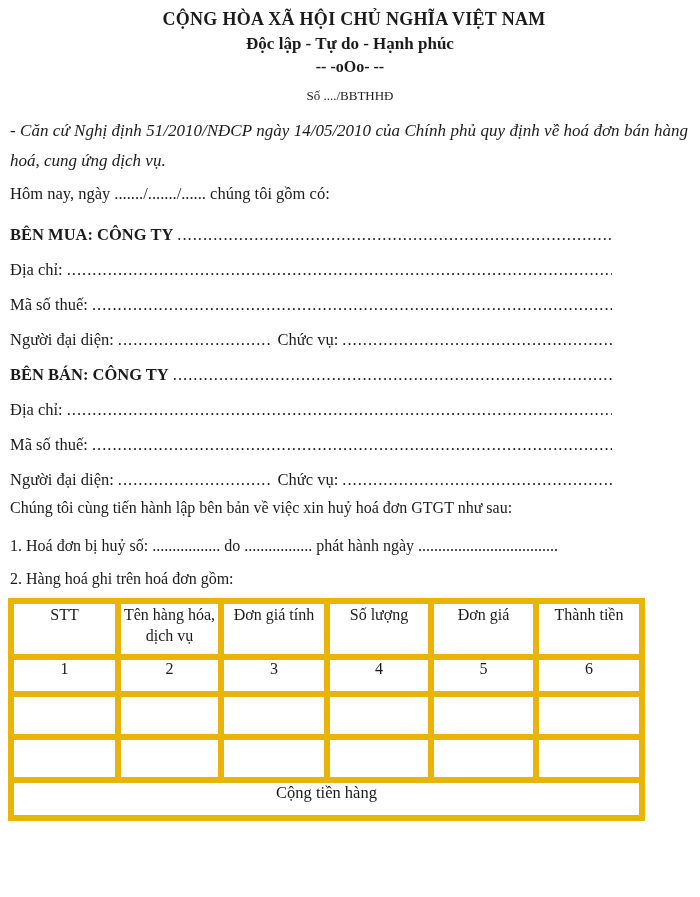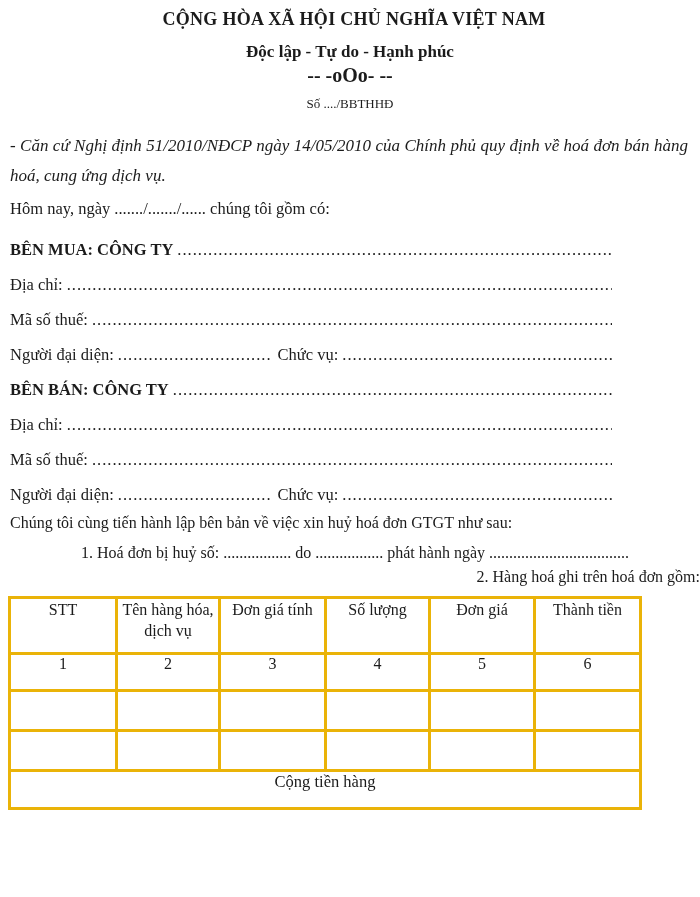--- a/index.html
+++ b/index.html
@@ -8,27 +8,27 @@
     background:#ffffff;
     color:#1b1b1b;
     font-family:"Liberation Serif","DejaVu Serif",serif;
     overflow:hidden;
   }
   .doc { padding-top:8px; }
 
   
   .head { text-align:center; }
   .nat-title  { font-size:18px; font-weight:bold; line-height:22px; letter-spacing:0.3px;padding-left:8px; }
-  .motto      { font-size:17px; font-weight:bold; line-height:24px; margin-top:10px; }
-  .divider    { font-size:20px; font-weight:bold; line-height:22px; }
+  .motto      { font-size:17px; font-weight:bold; line-height:24px; margin-top:2px; }
+  .divider    { font-size:16px; font-weight:bold; line-height:22px; }
   .doc-title  { font-size:18px; font-weight:bold; line-height:24px; margin-top:8px; letter-spacing:0.3px; }
   .doc-number { font-size:13px; line-height:24px; margin-top:6px; }
 
   
-  .preamble { margin:15px 12px 0 10px; }
+  .preamble { margin:8px 12px 0 10px; }
   .clause {
     font-style:italic;
     font-size:17px;
     line-height:30px;
     text-align:justify;
     margin:0 0 7px 0;
   }
   .today { font-size:16.5px; line-height:22px; margin:5px 0 0 0; font-style:normal; }
 
   
@@ -49,33 +49,33 @@
     overflow:hidden;
     white-space:nowrap;
     letter-spacing:1px;
     padding-left:4px;
     font-weight:normal;
   }
   .mid-dots { white-space:nowrap; letter-spacing:1px; padding:0 6px 0 4px; }
 
   .bodyline { margin:0 0 0 10px; font-size:16px; line-height:22px; }
   .agreement { margin-top:2px; }
-  .item1 { margin-top:8px;text-align:center; }
-  .item2 { margin-top:2px;text-align:right; }
+  .item1 { margin-top:16px; }
+  .item2 { margin-top:11px; }
 
   
   table.goods {
     margin:8px 0 0 8px;
     border-collapse:collapse;
     table-layout:fixed;
     width:631px;
     font-size:16px;
   }
   table.goods td {
-    border:3px solid #eab308;
+    border:6px solid #eab308;
     text-align:center;
     vertical-align:top;
     padding:0;
     overflow:hidden;
   }
   table.goods { border:2px solid #555555; }
   td.hcell { height:56px; padding:7px 4px 0 4px; vertical-align:top; line-height:21px; box-sizing:border-box; }
   td.ncell { height:37px; padding-top:8px; box-sizing:border-box; }
   tr.empty td { height:37px; }
   td.fcell {

